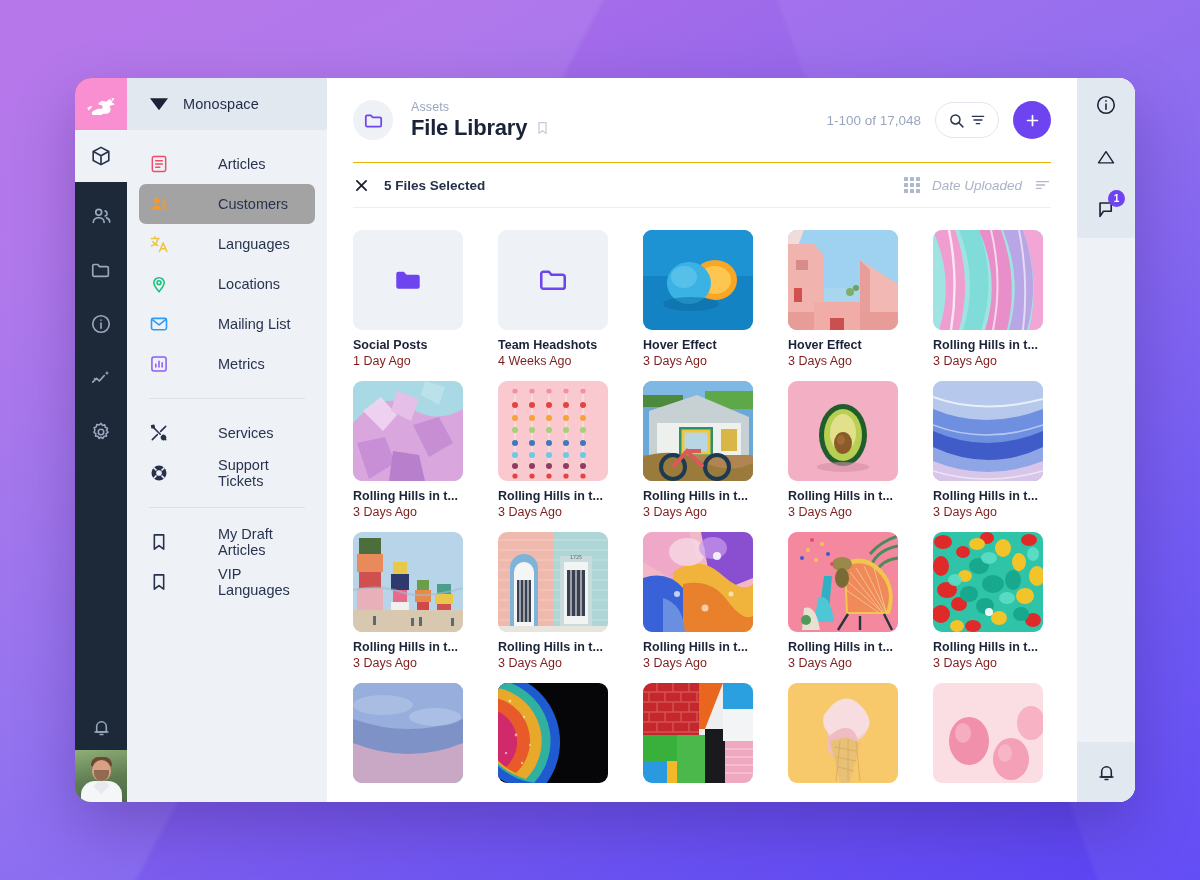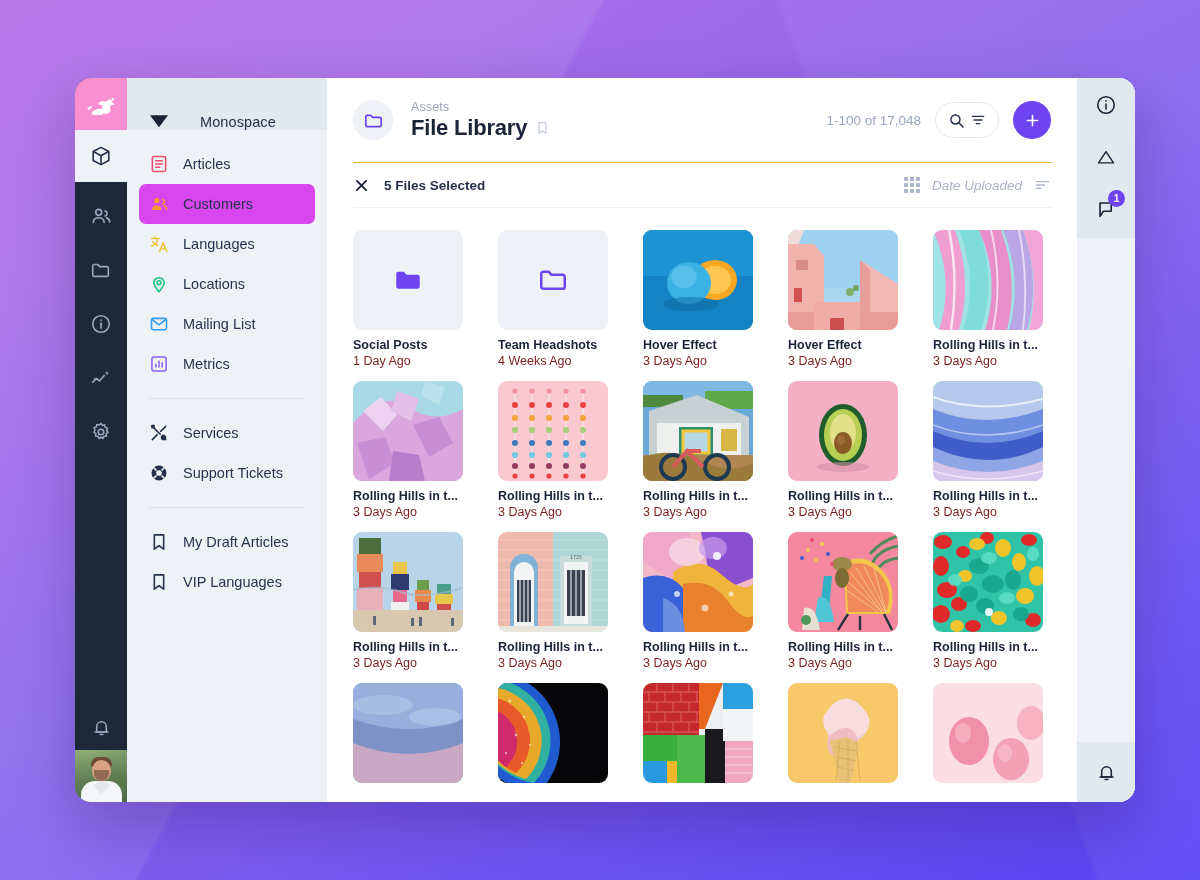--- a/index.html
+++ b/index.html
@@ -60,31 +60,31 @@
   .av-beard { position: absolute; left: 19px; top: 20px; width: 15px; height: 11px; border-radius: 0 0 9px 9px; background: #7a5740; opacity: .75;}
   .av-body { position: absolute; left: 6px; top: 31px; width: 41px; height: 22px; border-radius: 14px 14px 0 0; background: #f4f6f8; }
   .av-collar { position: absolute; left: 21px; top: 30px; width: 11px; height: 12px; background: #e6eaee; transform: rotate(45deg); }
 
   
   .nav {
     width: 200px; flex: 0 0 200px; background: #eef1f6;
     display: flex; flex-direction: column;
   }
   .nav-header {
-    height: 52px; background: #e2e8f0; display: flex; align-items: flex-end;
-    padding: 0 0 0 22px; gap: 31px;
+    height: 52px; background: #e2e8f0; display: flex; align-items: center;
+    padding: 0 0 0 22px; gap: 14px;
   }
   .nav-header .title { font-size: 14.5px; color: #1f2a44; letter-spacing: .1px; }
   .nav-list { padding: 14px 12px 0 12px; }
   .nav-item {
     display: flex; align-items: center; gap: 14px; height: 40px;
     padding: 0 10px; border-radius: 7px; cursor: pointer;
   }
-  .nav-item.selected { background: #d946ef; }
-  .nav-item .label { font-size: 14.5px; color: #28344f; }
+  .nav-item.selected { background: #a3a3a3; }
+  .nav-item .label { font-size: 14.5px; color: #28344f; margin-left: 35px; }
   .nav-sep { height: 1px; background: #dbe1ea; margin: 14px 10px; }
 
   
   .main { flex: 1 1 auto; background: #ffffff; display: flex; flex-direction: column; min-width: 0; }
   .main-header { height: 84px; display: flex; align-items: center; padding: 0 26px 0 26px; gap: 18px; }
   .folder-badge {
     width: 40px; height: 40px; border-radius: 50%; background: #eef1f6;
     display: flex; align-items: center; justify-content: center; flex: 0 0 40px;
   }
   .title-block { display: flex; flex-direction: column; gap: 1px; justify-content: flex-end; }

